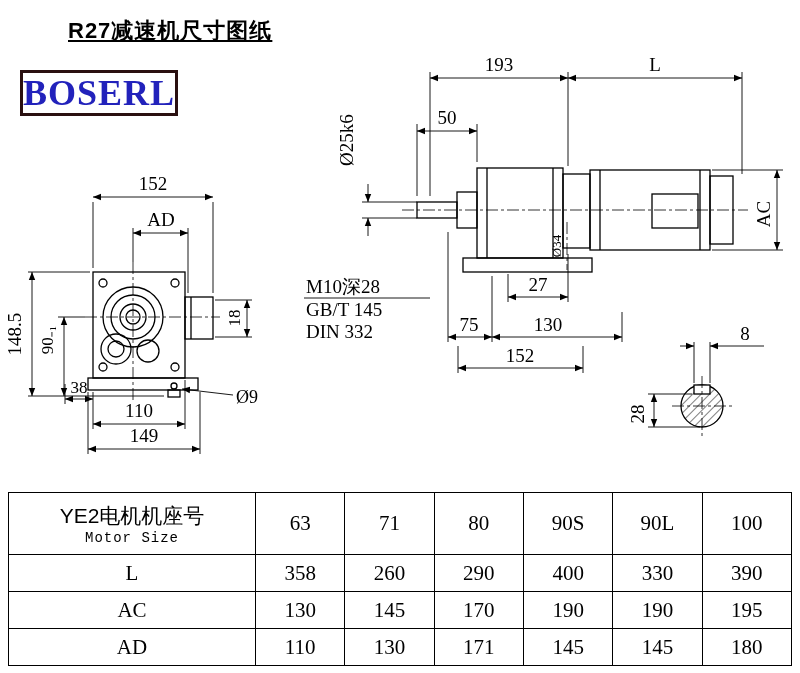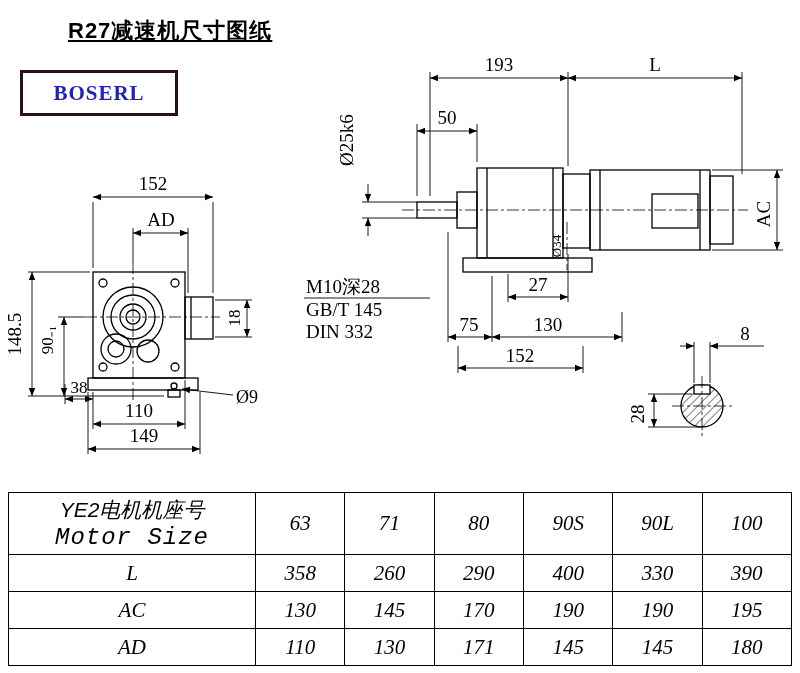--- a/index.html
+++ b/index.html
@@ -12,43 +12,42 @@
     letter-spacing:1px;
     text-decoration:underline;
   }
   .logo {
     position:absolute; left:20px; top:70px; width:158px; height:46px;
     border:3px solid #2a1010; background:#fff;
     display:flex; align-items:center; justify-content:center;
   }
   .logo span {
     font-family:"Liberation Serif",serif; font-weight:bold;
-    font-size:21px; color:#2222bb; letter-spacing:1px; line-height:1;
+    font-size:36px; color:#2222bb; letter-spacing:1px; line-height:1;
   }
 
   svg.drawing { position:absolute; left:0; top:0; }
   svg.drawing text {
     font-family:"Liberation Serif",serif;
     fill:#000; stroke:none;
   }
 
   table.dims {
     position:absolute; left:8px; top:492px; width:784px;
     border-collapse:collapse; table-layout:fixed;
     font-family:"Liberation Serif",serif;
-    font-style:italic;
   }
   table.dims td {
     border:1.5px solid #000; text-align:center; vertical-align:middle;
     font-size:21px; color:#000; padding:0;
   }
   table.dims td.hdr { height:62px; }
   table.dims td.row { height:37px; }
   .hdr-cn { font-size:21px; font-family:"Liberation Sans",sans-serif; }
-  .hdr-en { font-size:24px; font-family:"Liberation Mono",monospace; letter-spacing:1px; }
+  .hdr-en { font-size:14px; font-family:"Liberation Mono",monospace; letter-spacing:1px; }
 </style>
 </head>
 <body>
 
 <div class="title">R27减速机尺寸图纸</div>
 
 <div class="logo">
   <span>BOSERL</span>
 </div>
 

